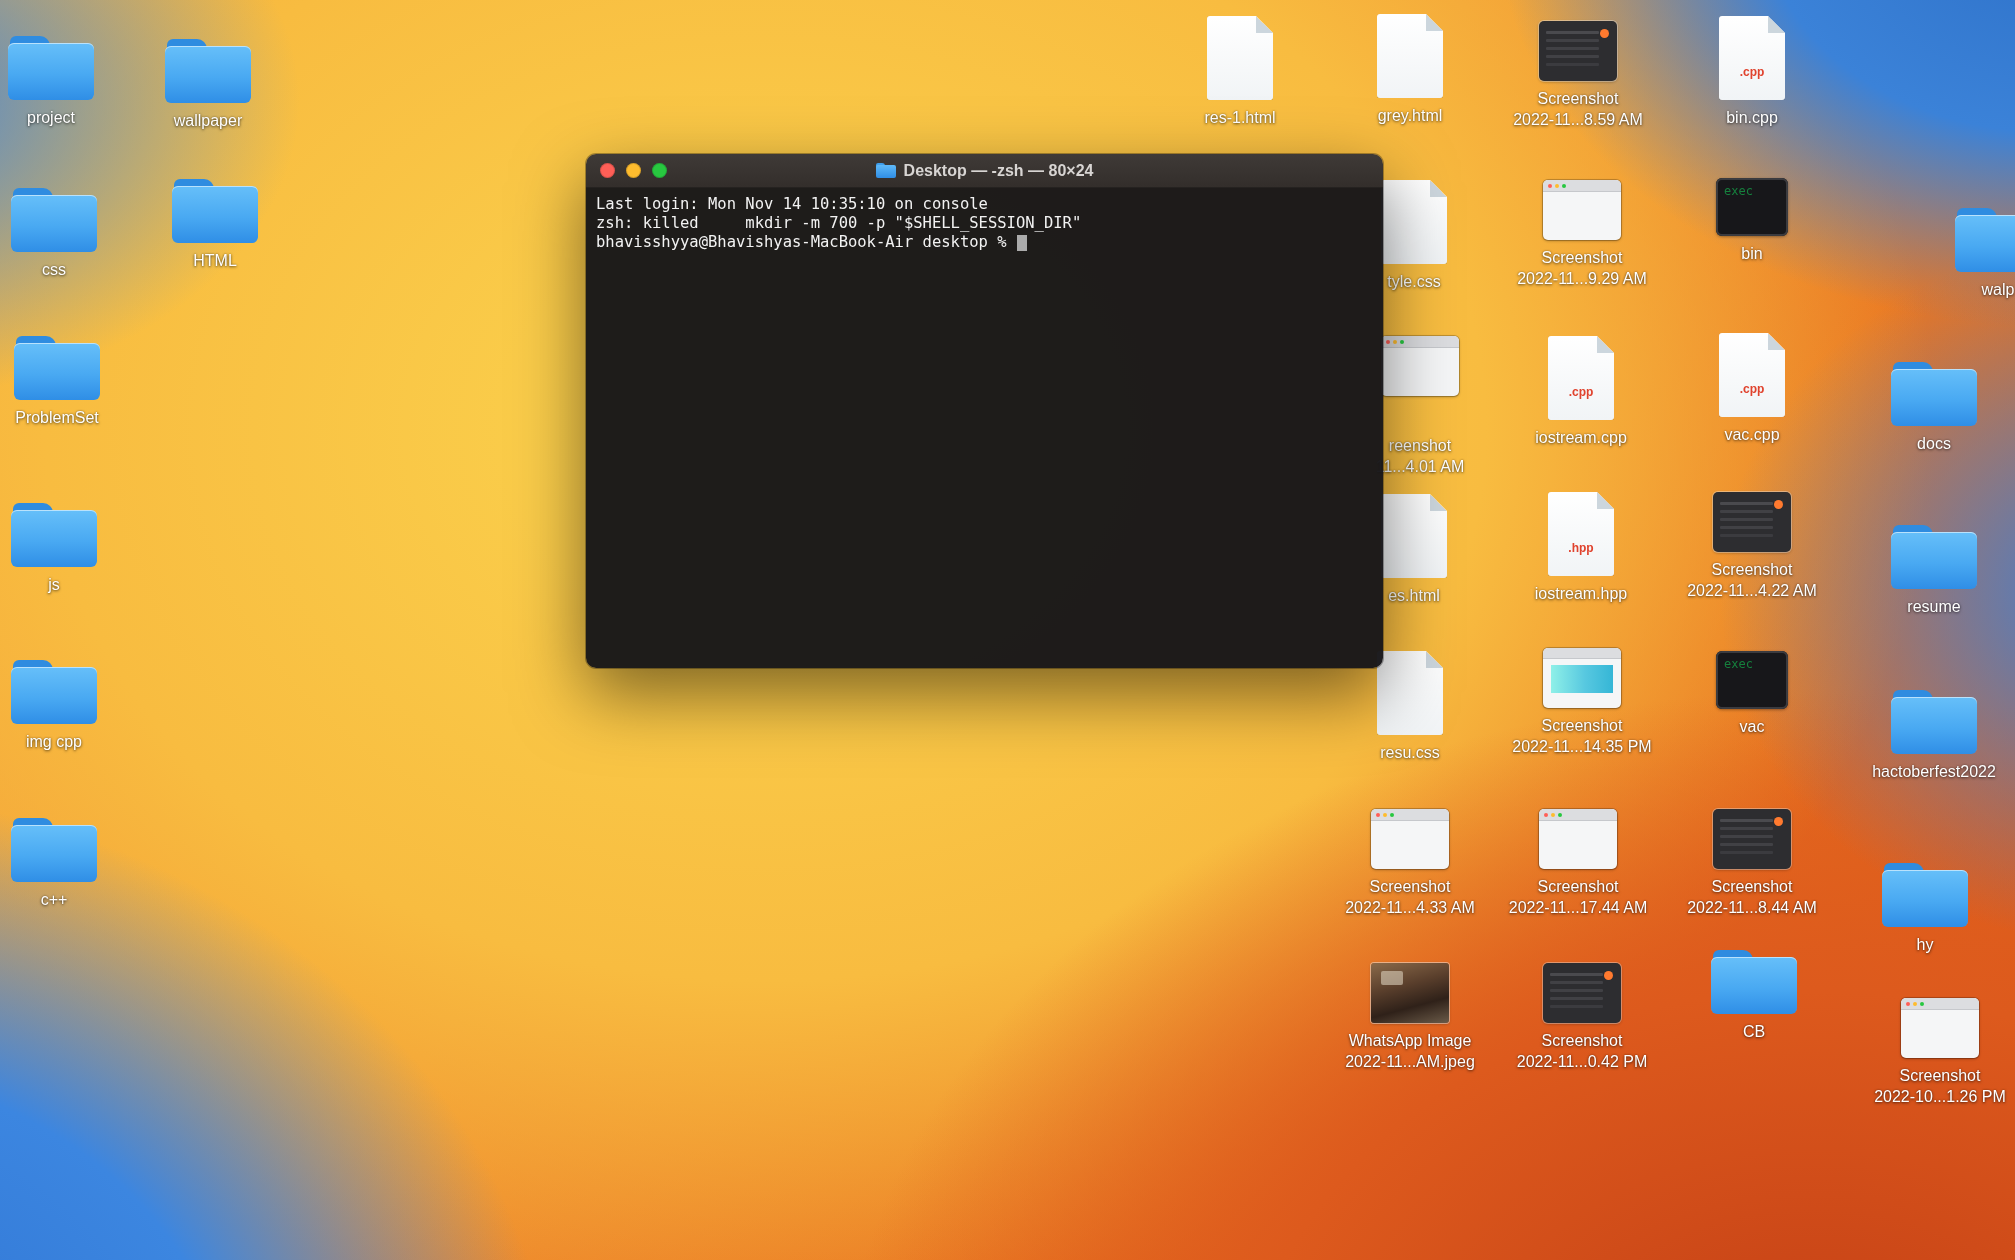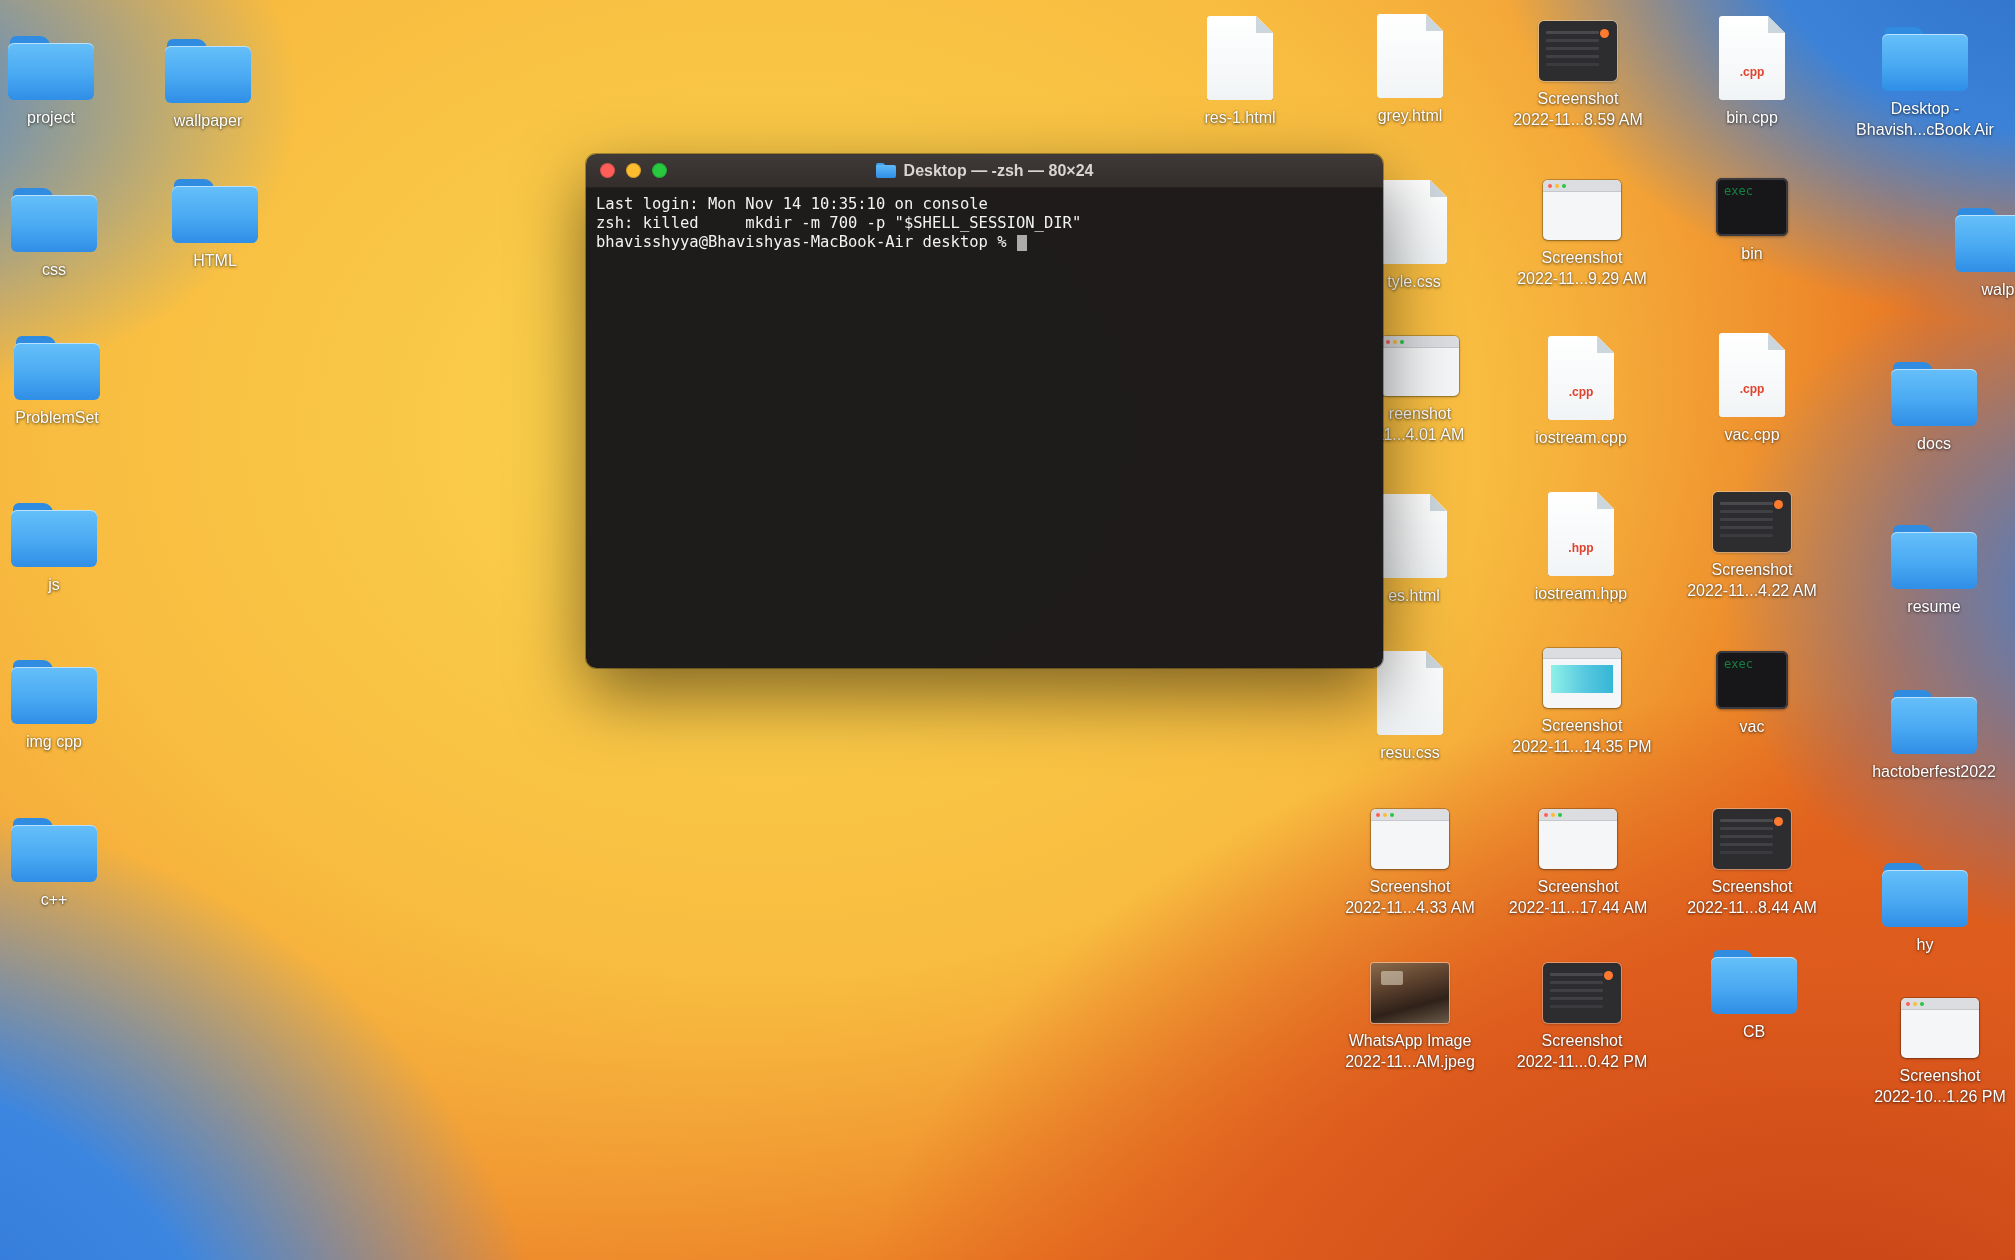--- a/index.html
+++ b/index.html
@@ -166,27 +166,20 @@
       </div>
   </div>
     <div class="icon" style="left: 1752px; top: 16px;">
     <div class="glyph t-file">
         <span class="badge">.cpp</span>
       </div>
     <div class="label">
         <div>bin.cpp</div>
       </div>
   </div>
-    <div class="icon" style="left: 1925px; top: 27px;">
-    <div class="glyph t-folder"></div>
-    <div class="label">
-        <div>Desktop -</div>
-        <div>Bhavish...cBook Air</div>
-      </div>
-  </div>
     <div class="icon" style="left: 1414px; top: 180px;">
     <div class="glyph t-file"></div>
     <div class="label">
         <div>tyle.css</div>
       </div>
   </div>
     <div class="icon" style="left: 1582px; top: 180px;">
     <div class="glyph t-shot-light"></div>
     <div class="label">
         <div>Screenshot</div>
@@ -200,21 +193,21 @@
     <div class="label">
         <div>bin</div>
       </div>
   </div>
     <div class="icon" style="left: 1998px; top: 208px;">
     <div class="glyph t-folder"></div>
     <div class="label">
         <div>walp</div>
       </div>
   </div>
-    <div class="icon" style="left: 1420px; top: 336px;">
+    <div class="icon" style="left: 1420px; top: 336px; gap: 32px;">
     <div class="glyph t-shot-light"></div>
     <div class="label">
         <div>reenshot</div>
         <div>11...4.01 AM</div>
       </div>
   </div>
     <div class="icon" style="left: 1581px; top: 336px;">
     <div class="glyph t-file">
         <span class="badge">.cpp</span>
       </div>

